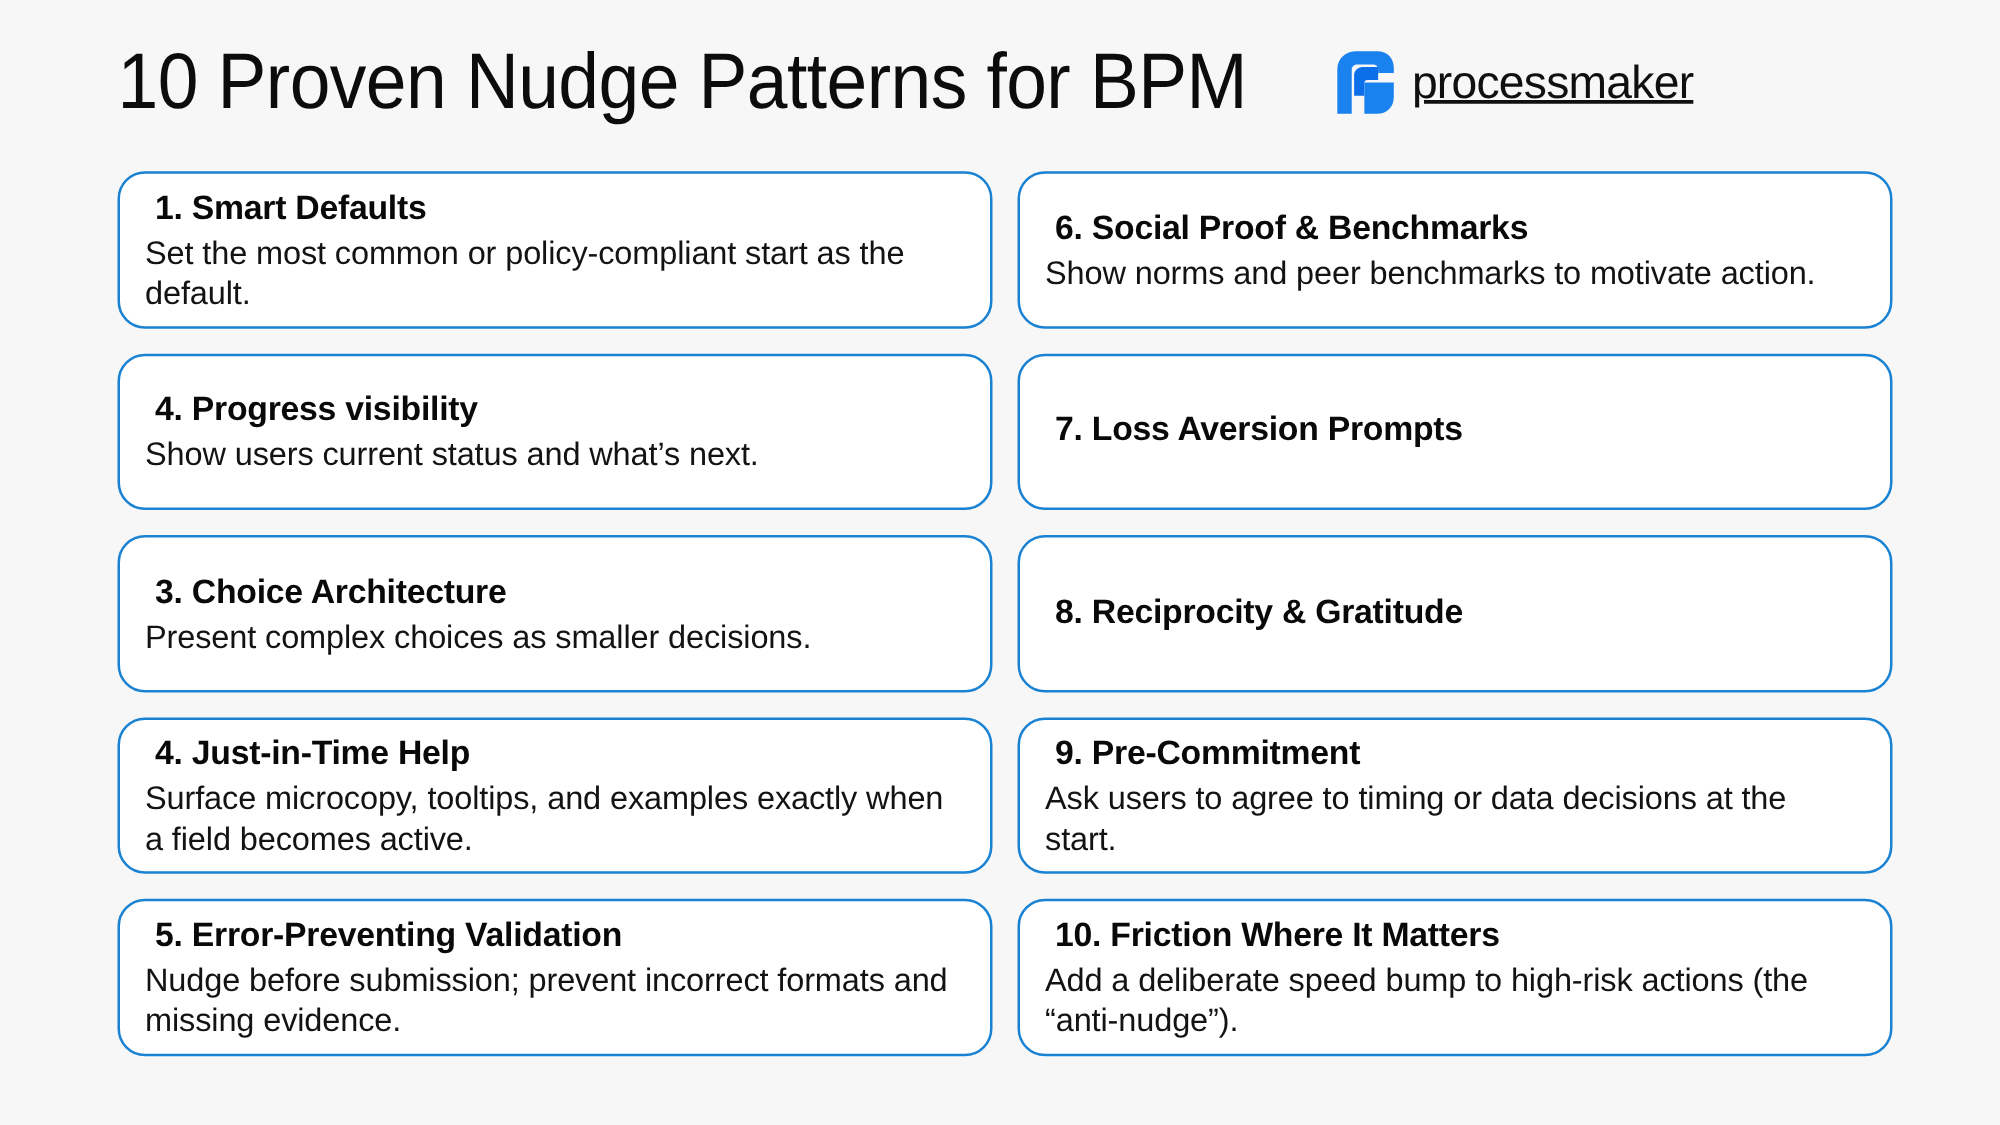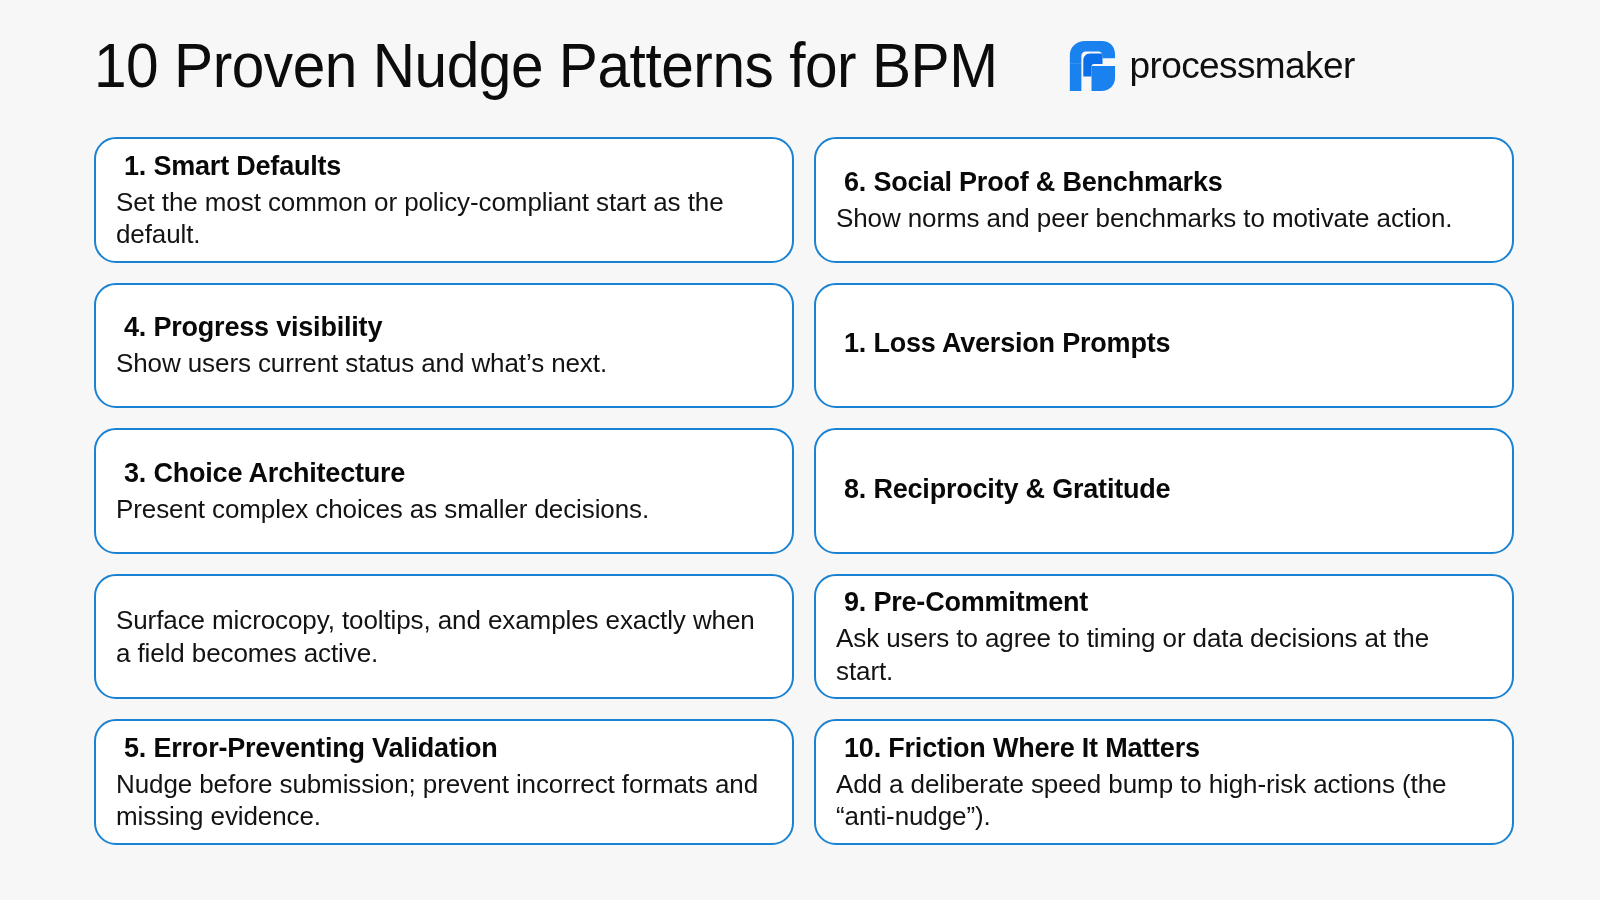--- a/index.html
+++ b/index.html
@@ -61,20 +61,21 @@
     flex: 0 0 auto;
     display: block;
   }
 
   .brand-name {
     font-size: 37px;
     font-weight: 400;
     letter-spacing: -0.6px;
     color: #101010;
     white-space: nowrap;
+    text-decoration: underline;
   }
 
   
   .grid {
     position: absolute;
     left: 94px;
     top: 137px;
     width: 1437px;
     height: 708px;
     display: grid;
@@ -151,33 +152,34 @@
       <div class="card-title">6. Social Proof &amp; Benchmarks</div>
       <div class="card-body">Show norms and peer benchmarks to motivate action.</div>
     </div>
 
     <div class="card indent-title">
       <div class="card-title">4. Progress visibility</div>
       <div class="card-body">Show users current status and what’s next.</div>
     </div>
 
     <div class="card indent-title">
-      <div class="card-title">1. Loss Aversion Prompts</div>
+      <div class="card-title">7. Loss Aversion Prompts</div>
     </div>
 
     <div class="card indent-title">
       <div class="card-title">3. Choice Architecture</div>
       <div class="card-body">Present complex choices as smaller decisions.</div>
     </div>
 
     <div class="card indent-title">
       <div class="card-title">8. Reciprocity &amp; Gratitude</div>
     </div>
 
     <div class="card indent-title">
+      <div class="card-title">4. Just-in-Time Help</div>
       <div class="card-body">Surface microcopy, tooltips, and examples exactly when a field becomes active.</div>
     </div>
 
     <div class="card indent-title">
       <div class="card-title">9. Pre-Commitment</div>
       <div class="card-body">Ask users to agree to timing or data decisions at the start.</div>
     </div>
 
     <div class="card indent-title">
       <div class="card-title">5. Error-Preventing Validation</div>

